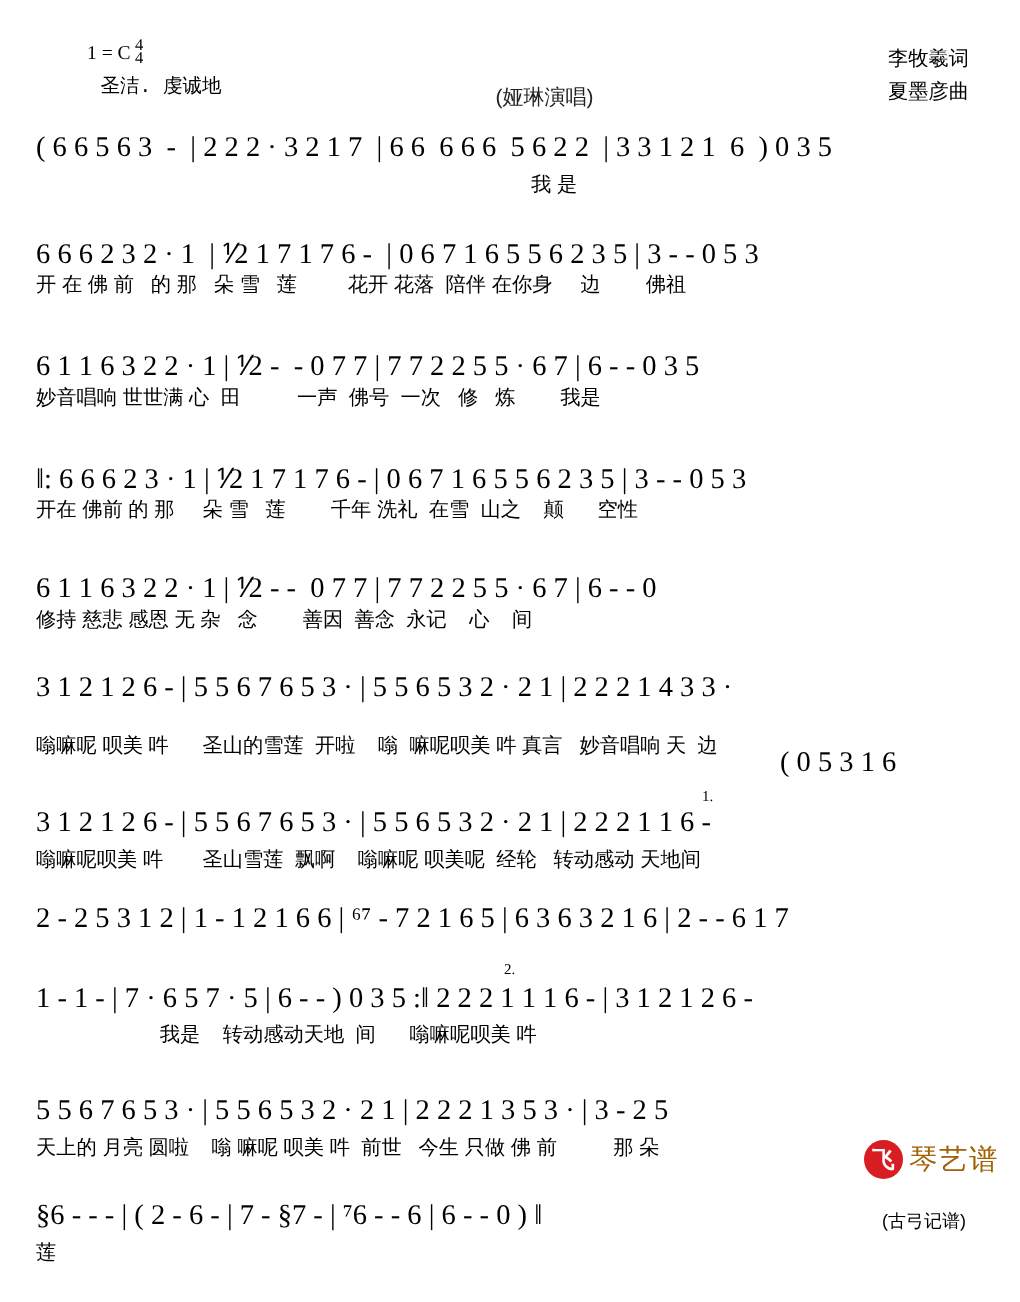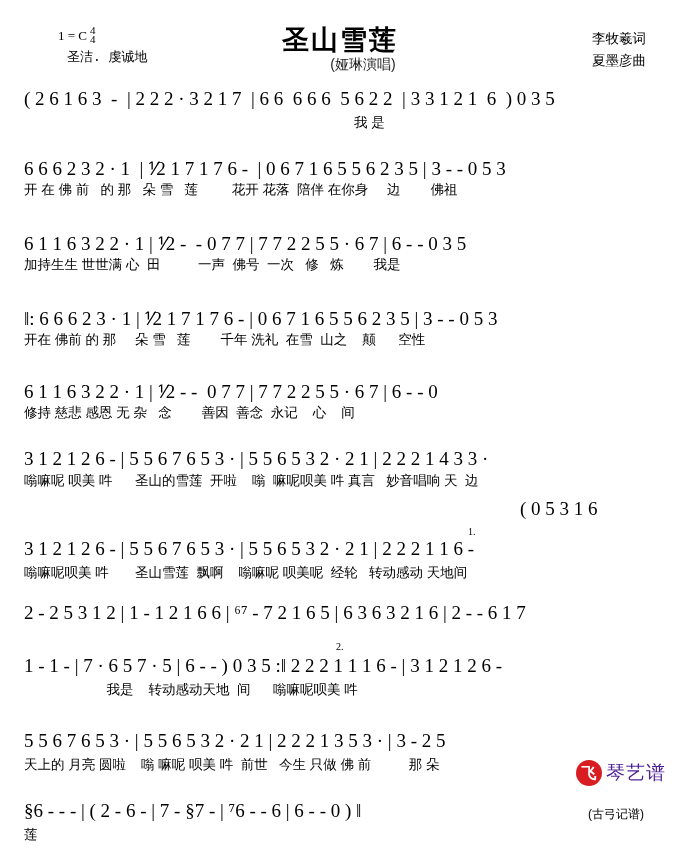--- a/index.html
+++ b/index.html
@@ -43,64 +43,63 @@
   .tiny{font-size:10px;}
 
   
   .logo{position:absolute;right:14px;bottom:10px;display:flex;align-items:center;}
   .logo .mark{
     width:26px;height:26px;border-radius:50%;
     background:#d81e22;color:#fff;font-size:15px;font-weight:bold;
     display:flex;align-items:center;justify-content:center;
     font-family:"Liberation Sans",sans-serif;margin-right:4px;
   }
-  .logo .txt{font-size:19px;color:#4c1d95;font-family:Liberation Sans, sans-serif;letter-spacing:1px;}
+  .logo .txt{font-size:19px;color:#a16207;font-family:Liberation Sans, sans-serif;letter-spacing:1px;}
 </style>
 </head>
 <body>
 
 <div class="sheet">
 
   <div class="key-sig">
     <span>1 = C</span><span class="frac"><span>4</span><span>4</span></span>
   </div>
   <div class="mood">圣洁. 虔诚地</div>
-  <div class="title">圣山雪莲</div>
   <div class="subtitle">(娅琳演唱)</div>
   <div class="credit1">李牧羲词</div>
   <div class="credit2">夏墨彦曲</div>
 
   <div class="sysrow" style="top:88px;">
-    <div class="notes">( 2 6 1 6 3  -  | 2 2 2 · 3 2 1 7  | 6 6  6 6 6  5 6 2 2  | 3 3 1 2 1  6  ) 0 3 5</div>
+    <div class="notes">( 6 6 5 6 3  -  | 2 2 2 · 3 2 1 7  | 6 6  6 6 6  5 6 2 2  | 3 3 1 2 1  6  ) 0 3 5</div>
     <div class="lyr" style="top:26px;">                                                                                        我 是</div>
   </div>
 
   <div class="sysrow" style="top:155px;">
     <div class="notes">6 6 6 2 3 2 · 1  | ⅟2 1 7 1 7 6 -  | 0 6 7 1 6 5 5 6 2 3 5 | 3 - - 0 5 3</div>
     <div class="lyr" style="top:26px;">开 在 佛 前   的 那   朵 雪   莲         花开 花落  陪伴 在你身     边        佛祖</div>
   </div>
 
   <div class="sysrow" style="top:230px;">
     <div class="notes">6 1 1 6 3 2 2 · 1 | ⅟2 -  - 0 7 7 | 7 7 2 2 5 5 · 6 7 | 6 - - 0 3 5</div>
-    <div class="lyr" style="top:26px;">加持生生 世世满 心  田          一声  佛号  一次   修   炼        我是</div>
+    <div class="lyr" style="top:26px;">妙音唱响 世世满 心  田          一声  佛号  一次   修   炼        我是</div>
   </div>
 
   <div class="sysrow" style="top:305px;">
     <div class="notes">‖: 6 6 6 2 3 · 1 | ⅟2 1 7 1 7 6 - | 0 6 7 1 6 5 5 6 2 3 5 | 3 - - 0 5 3</div>
     <div class="lyr" style="top:26px;">开在 佛前 的 那     朵 雪   莲        千年 洗礼  在雪  山之    颠      空性</div>
   </div>
 
   <div class="sysrow" style="top:378px;">
     <div class="notes">6 1 1 6 3 2 2 · 1 | ⅟2 - -  0 7 7 | 7 7 2 2 5 5 · 6 7 | 6 - - 0</div>
     <div class="lyr" style="top:26px;">修持 慈悲 感恩 无 杂   念        善因  善念  永记    心    间</div>
   </div>
 
   <div class="sysrow" style="top:448px;">
     <div class="notes">3 1 2 1 2 6 - | 5 5 6 7 6 5 3 · | 5 5 6 5 3 2 · 2 1 | 2 2 2 1 4 3 3 ·</div>
-    <div class="lyr" style="top:24px;">嗡嘛呢 呗美 吽      圣山的雪莲  开啦    嗡  嘛呢呗美 吽 真言   妙音唱响 天  边</div>
+    <div class="lyr" style="top:40px;">嗡嘛呢 呗美 吽      圣山的雪莲  开啦    嗡  嘛呢呗美 吽 真言   妙音唱响 天  边</div>
     <div class="notes" style="left:520px;top:50px;">( 0 5 3 1 6</div>
   </div>
 
   <div class="sysrow" style="top:538px;">
     <div class="notes">3 1 2 1 2 6 - | 5 5 6 7 6 5 3 · | 5 5 6 5 3 2 · 2 1 | 2 2 2 1 1 6 -</div>
     <div class="lyr" style="top:26px;">嗡嘛呢呗美 吽       圣山雪莲  飘啊    嗡嘛呢 呗美呢  经轮   转动感动 天地间</div>
     <div class="tiny" style="position:absolute;left:468px;top:-12px;">1.</div>
   </div>
 
   <div class="sysrow" style="top:602px;">

